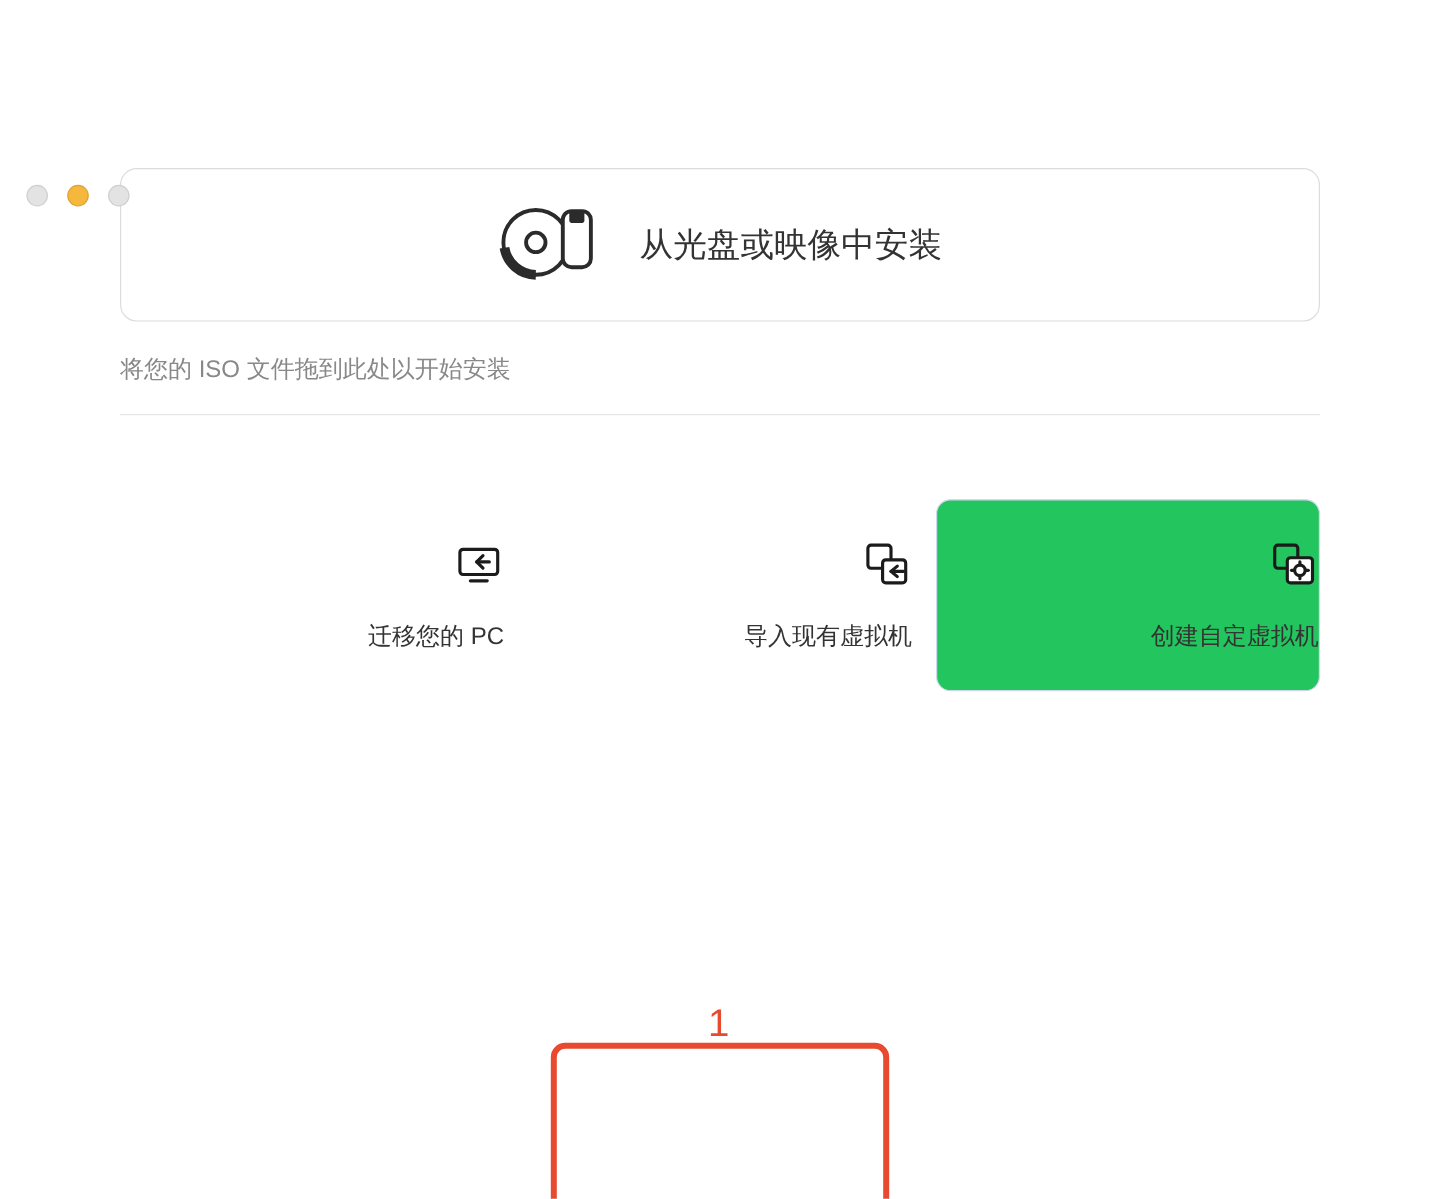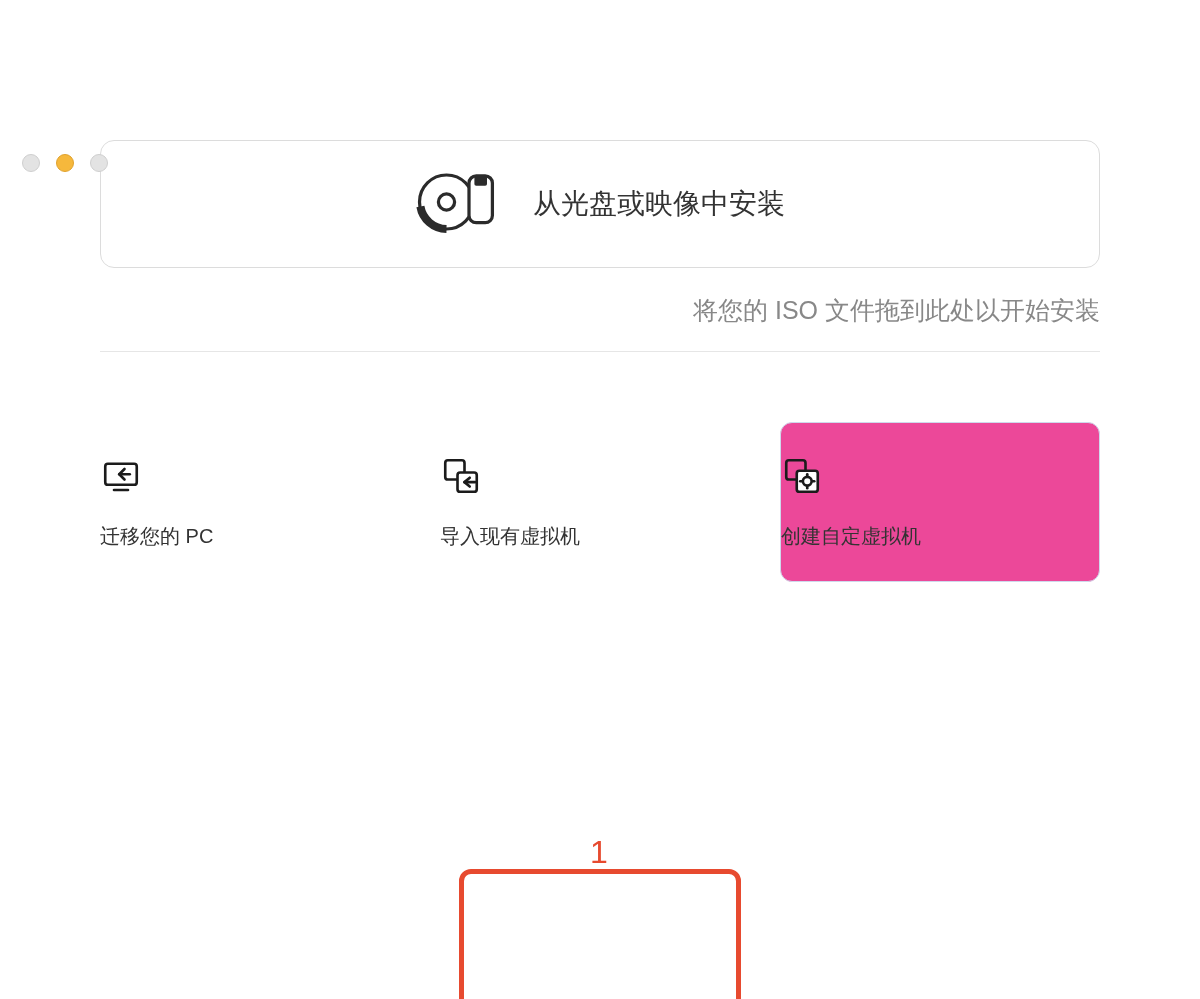--- a/index.html
+++ b/index.html
@@ -15,30 +15,30 @@
   .tl.zoom { background: #e3e3e3; border: 1px solid #cfcfcf; }
 
   
   .title { text-align: center; font-size: 40px; color: #333; letter-spacing: 2px; margin-top: 80px; font-weight: 500; }
 
   
   .dropbox-wrap { margin: 140px 100px 0 100px; }
   .dropbox { border: 1px solid #dcdcdc; border-radius: 14px; height: 128px; display: flex; align-items: center; justify-content: center; gap: 28px; cursor: pointer; }
   .dropbox svg { width: 90px; height: 70px; }
   .dropbox .label { font-size: 28px; color: #333; }
-  .hint { text-align: right; font-size: 25px; color: #888; margin-top: 26px; }
+  .hint { text-align: left; font-size: 20px; color: #888; margin-top: 26px; }
   .sep { border: none; border-top: 1px solid #e6e6e6; margin: 24px 100px 0 100px; }
 
   
   .grid { display: grid; grid-template-columns: repeat(3, 1fr); column-gap: 20px; row-gap: 40px; margin: 70px 100px 0 100px; }
-  .option { display: flex; flex-direction: column; align-items: flex-start; justify-content: center; height: 160px; border-radius: 12px; cursor: pointer; position: relative; }
+  .option { display: flex; flex-direction: column; align-items: flex-end; justify-content: center; height: 160px; border-radius: 12px; cursor: pointer; position: relative; }
   .option .icon { width: 42px; height: 42px; display: flex; align-items: center; justify-content: center; margin-bottom: 26px; }
   .option .icon svg { width: 42px; height: 42px; stroke: #1b1b1b; }
   .option .label { font-size: 20px; color: #333; white-space: nowrap; }
-  .option.selected { background: #ec4899; border: 1px solid #cfd9ec; }
+  .option.selected { background: #22c55e; border: 1px solid #cfd9ec; }
 
   
   .anno-box { position: absolute; border: 5px solid #e74a2f; border-radius: 12px; pointer-events: none; }
   .anno-num { position: absolute; color: #e74a2f; font-size: 32px; font-weight: 500; pointer-events: none; }
 </style>
 </head>
 <body>
 
 <div class="window">
 

